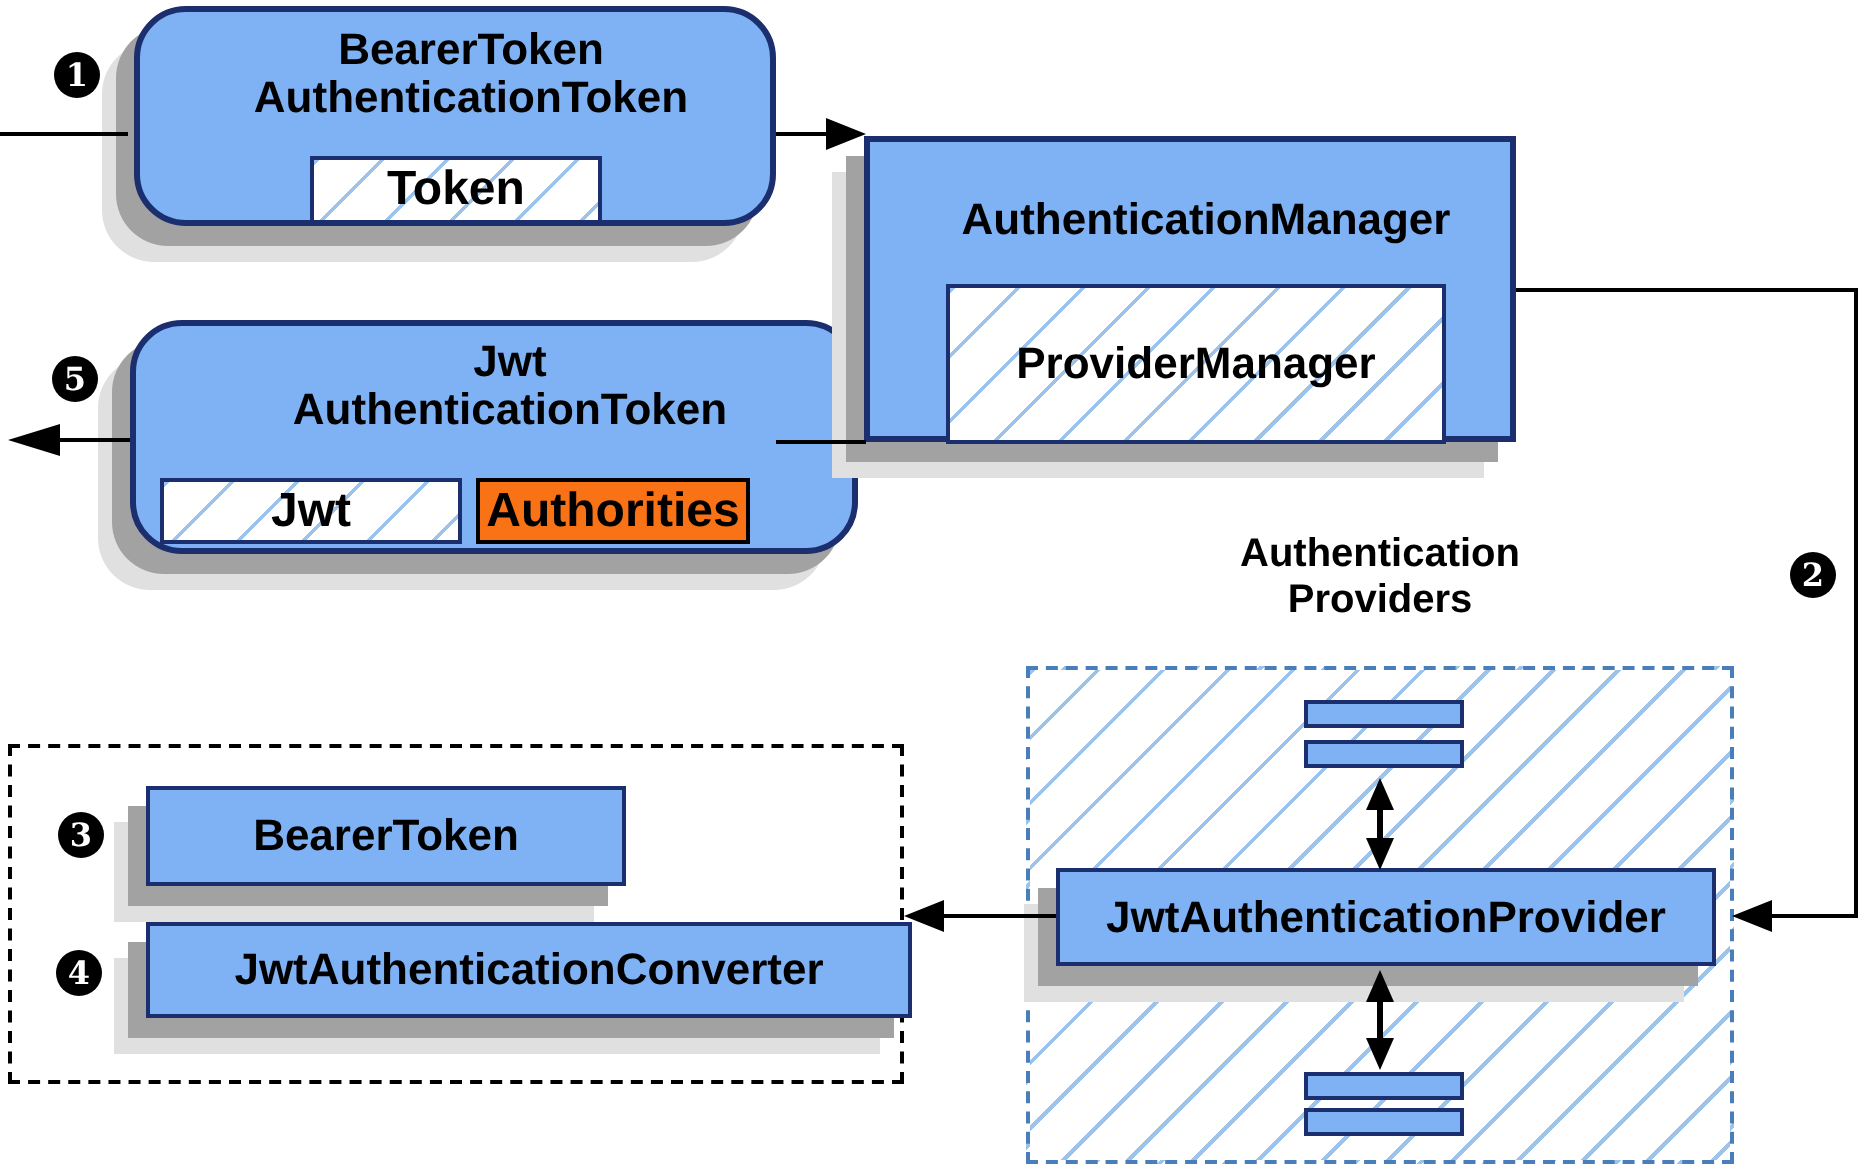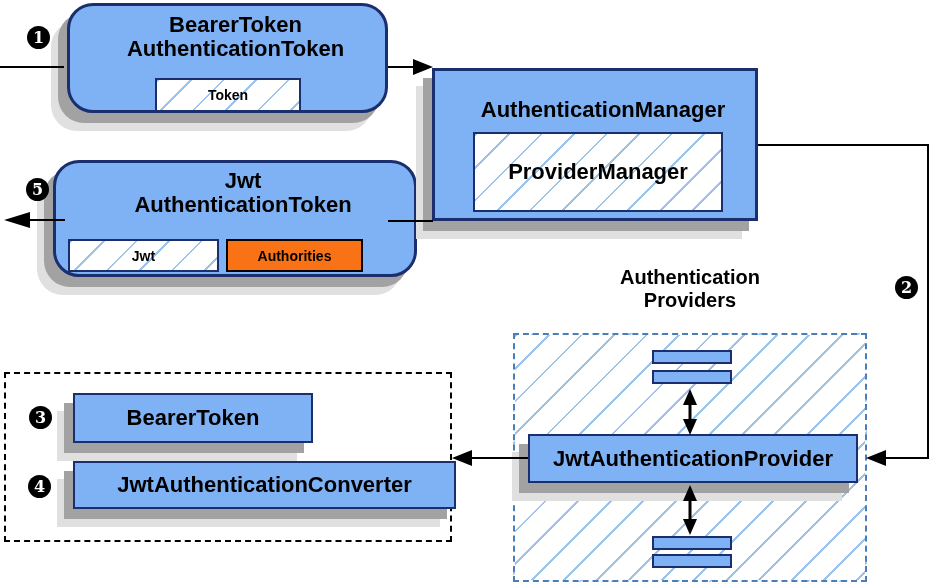--- a/index.html
+++ b/index.html
@@ -10,21 +10,21 @@
   
   .node{
     position:absolute;box-sizing:border-box;
     background:var(--node-fill);
     border:3px solid var(--node-border);
     box-shadow:-9px 10px 0 var(--shadow-dark), -16px 18px 0 var(--shadow-light);
   }
   .rounded{border-radius:26px;}
   .flexc{display:flex;align-items:center;justify-content:center;}
   .caption{font-weight:bold;font-size:22px;line-height:24px;text-align:center;}
-  .sublabel{font-weight:bold;font-size:14px;}
+  .sublabel{font-weight:bold;font-size:24px;}
   .hatch{
     background-color:#fff;
     background-image:repeating-linear-gradient(135deg,
       var(--hatch-line) 0, var(--hatch-line) 2px,
       transparent 2px, transparent 23px);
   }
   .subbox{
     position:absolute;box-sizing:border-box;
     border:2px solid var(--node-border);
   }
@@ -37,28 +37,28 @@
   }
   .bar{
     position:absolute;width:80px;height:14px;box-sizing:border-box;
     background:var(--node-fill);border:2px solid var(--node-border);
   }
   
   #bearer-box{left:67px;top:3px;width:321px;height:110px;}
   #bearer-title{top:7px;}
   #bearer-token-sub{left:85px;top:72px;width:146px;height:34px;}
 
-  #jwt-box{left:53px;top:160px;width:364px;height:117px;}
+  #jwt-box{left:65px;top:160px;width:364px;height:117px;}
   #jwt-title{top:6px;}
   #jwt-sub{left:12px;top:76px;width:151px;height:33px;}
   #authorities-sub{left:170px;top:76px;width:137px;height:33px;border-color:#000;background:#f97316;}
 
   #manager-box{left:432px;top:68px;width:326px;height:153px;}
   #manager-title{top:27px;}
-  #provider-manager-sub{left:38px;top:61px;width:250px;height:80px;}
+  #provider-manager-sub{left:38px;top:71px;width:250px;height:80px;}
 
   #providers-label{position:absolute;left:590px;top:266px;width:200px;
     font-weight:bold;font-size:20px;line-height:23px;text-align:center;}
   #providers-area{
     position:absolute;left:513px;top:333px;width:354px;height:249px;box-sizing:border-box;
     border:2px dashed var(--dashed-blue);
   }
   #bar1{left:652px;top:350px;}
   #bar2{left:652px;top:370px;}
   #bar3{left:652px;top:536px;}

